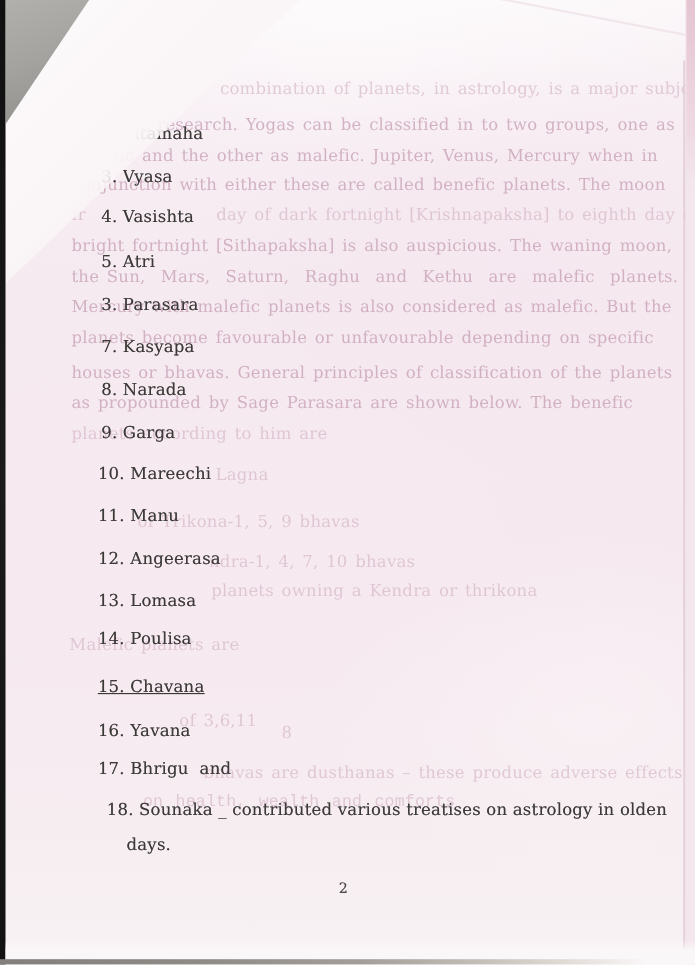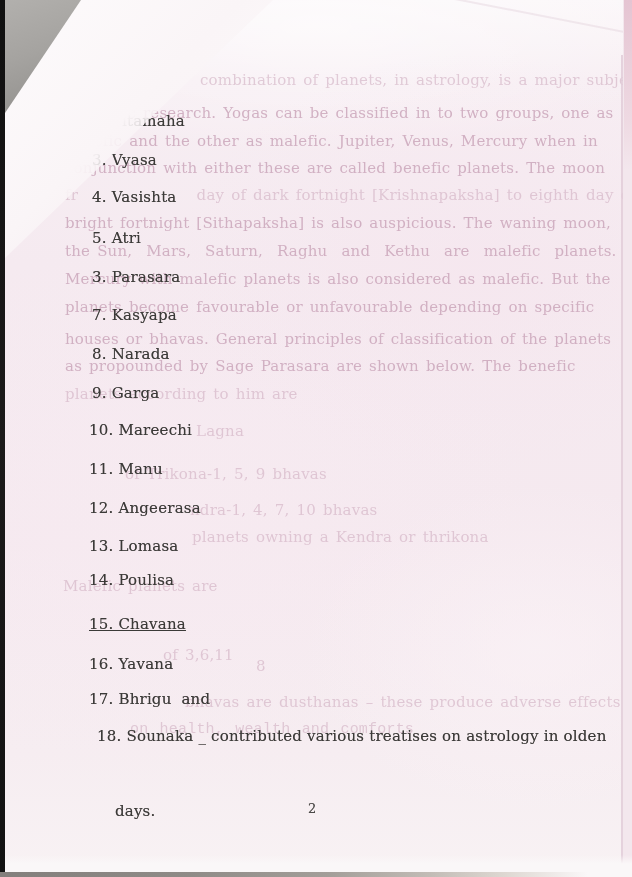--- a/index.html
+++ b/index.html
@@ -90,21 +90,21 @@
       <span class="ink-row" style="left: 92px; top: 385px;">9. Garga</span>
       <span class="ink-row" style="left: 89px; top: 422px;">10. Mareechi</span>
       <span class="ink-row" style="left: 89px; top: 461px;">11. Manu</span>
       <span class="ink-row" style="left: 89px; top: 500px;">12. Angeerasa</span>
       <span class="ink-row" style="left: 89px; top: 538px;">13. Lomasa</span>
       <span class="ink-row" style="left: 89px; top: 572px; text-align: right;">14. Poulisa</span>
       <span class="ink-row" style="left: 89px; top: 616px; text-decoration: underline;">15. Chavana</span>
       <span class="ink-row" style="left: 89px; top: 656px;">16. Yavana</span>
       <span class="ink-row" style="left: 89px; top: 691px;">17. Bhrigu  and</span>
       <span class="ink-row" style="left: 97px; top: 728px; text-align: center;">18. Sounaka _ contributed various treatises on astrology in olden</span>
-      <span class="ink-row" style="left: 115px; top: 760px; margin-top: 43px;">days.</span>
+      <span class="ink-row" style="left: 115px; top: 760px;">days.</span>
     </div>
 
   <div class="page-number">2</div>
 
   <div class="corner-fold"></div>
   <div class="corner-scanner"></div>
   <div class="scan-left-edge"></div>
   <div class="right-strip"></div>
   <div class="right-edge-line"></div>
   <div class="right-top-pink"></div>

